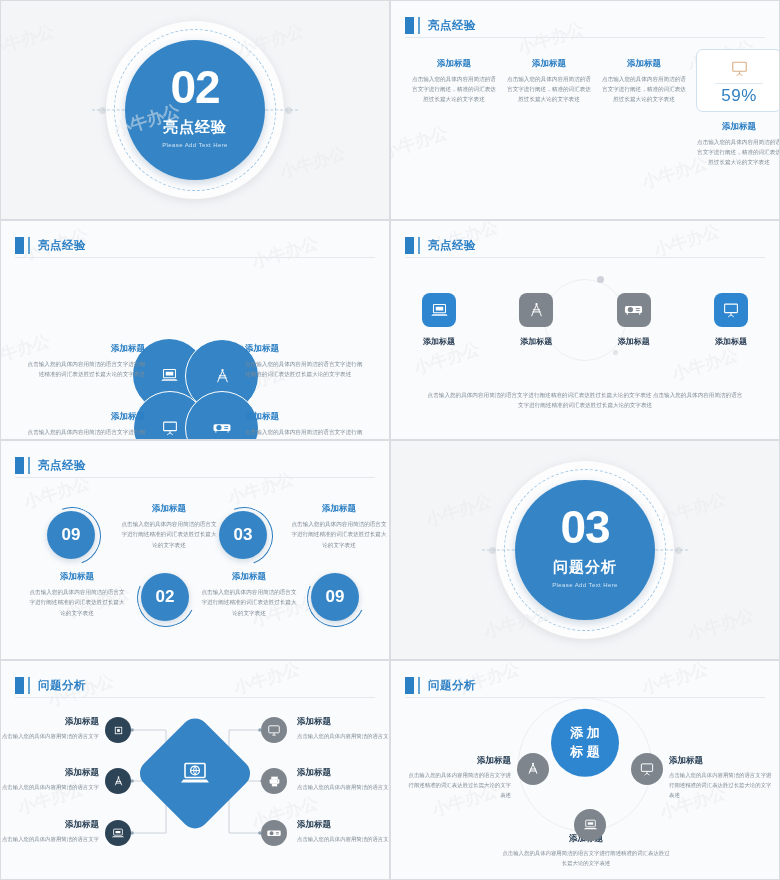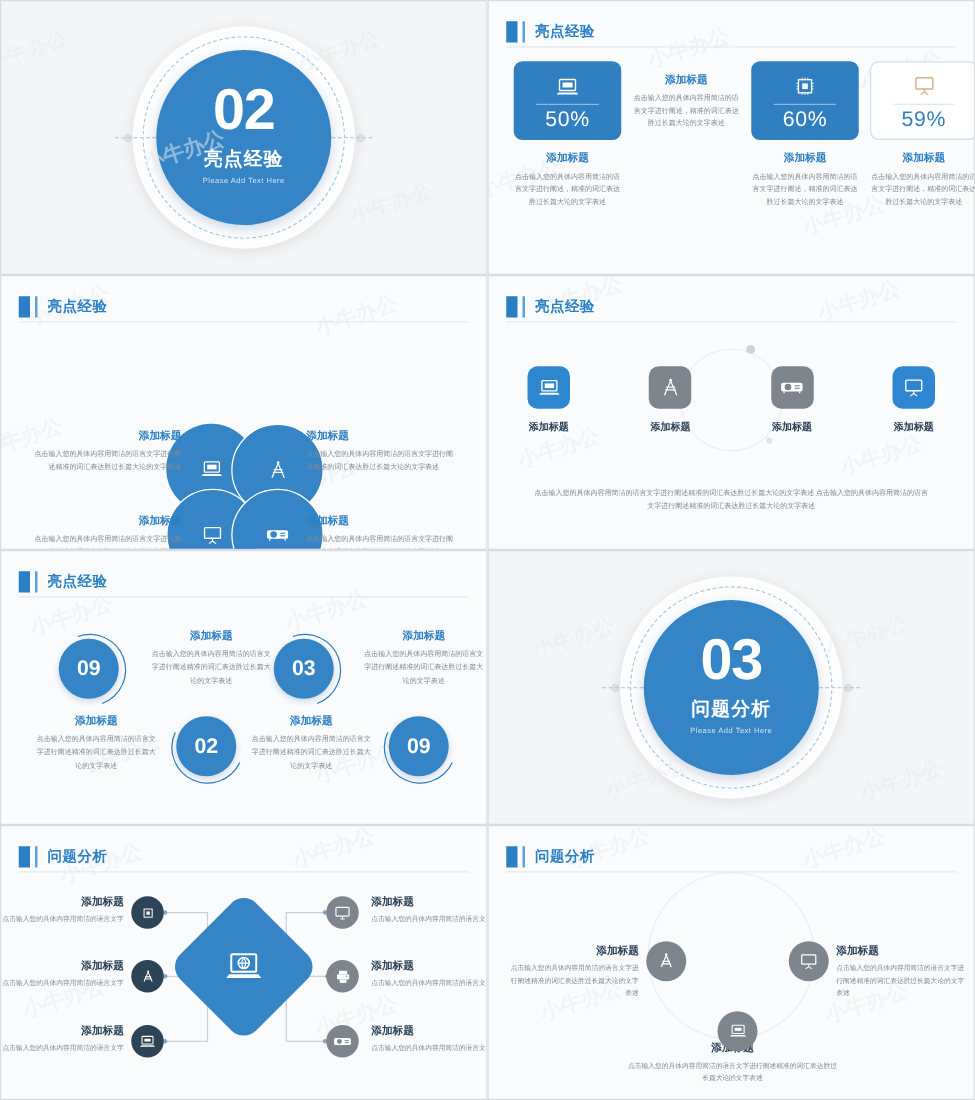--- a/index.html
+++ b/index.html
@@ -237,52 +237,30 @@
     <div class="hdr">
       <span class="sq"></span>
       <span class="bar"></span>
       <span class="ttl">亮点经验</span>
     </div>
     <div class="hdr-rule"></div>
 
     <div class="cards">
 
       <div class="card-col">
-        <div class="card fill">
-          <div class="cicon">
-            <svg width="20" height="16" viewBox="0 0 24 20">
-                <rect x="4" y="2" width="16" height="11" rx="1" fill="none" stroke="#fff" stroke-width="1.4"></rect>
-                <rect x="7" y="5" width="10" height="5" fill="#fff"></rect>
-                <path d="M1 17h22l-2-2H3z" fill="#fff"></path>
-              </svg>
-          </div>
-          <div class="sep"></div>
-          <div class="pct">50%</div>
-        </div>
         <div class="card-t">添加标题</div>
         <div class="card-b">点击输入您的具体内容用简洁的语言文字进行阐述，精准的词汇表达胜过长篇大论的文字表述</div>
       </div>
 
       <div class="card-col">
         <div class="card-t">添加标题</div>
         <div class="card-b">点击输入您的具体内容用简洁的语言文字进行阐述，精准的词汇表达胜过长篇大论的文字表述</div>
       </div>
 
       <div class="card-col">
-        <div class="card fill">
-          <div class="cicon">
-            <svg width="18" height="18" viewBox="0 0 24 24">
-                <rect x="5" y="5" width="14" height="14" fill="none" stroke="#fff" stroke-width="1.4"></rect>
-                <rect x="9" y="9" width="6" height="6" fill="#fff"></rect>
-                <path d="M9 3v2M12 3v2M15 3v2M9 19v2M12 19v2M15 19v2M3 9h2M3 12h2M3 15h2M19 9h2M19 12h2M19 15h2" stroke="#fff" stroke-width="1.1"></path>
-              </svg>
-          </div>
-          <div class="sep"></div>
-          <div class="pct">60%</div>
-        </div>
         <div class="card-t">添加标题</div>
         <div class="card-b">点击输入您的具体内容用简洁的语言文字进行阐述，精准的词汇表达胜过长篇大论的文字表述</div>
       </div>
 
       <div class="card-col">
         <div class="card out">
           <div class="cicon">
             <svg width="19" height="18" viewBox="0 0 24 24">
                 <rect x="3" y="3" width="18" height="12" rx="1" fill="none" stroke="#d8ae84" stroke-width="1.5"></rect>
                 <path d="M12 15v4M8 21l4-3 4 3" stroke="#d8ae84" stroke-width="1.3" fill="none"></path>
@@ -631,20 +609,24 @@
     </div>
     <div class="hdr">
       <span class="sq"></span>
       <span class="bar"></span>
       <span class="ttl">问题分析</span>
     </div>
     <div class="hdr-rule"></div>
 
     <div class="bigring"></div>
 
+    <div class="bub">
+      <span>添 加</span>
+      <span>标 题</span>
+    </div>
 
     <div class="nd" style="left:126px;top:92px">
       <svg width="16" height="16" viewBox="0 0 24 24">
           <path d="M12 5l6 14M12 5L6 19M7.5 12h9M6.5 15h11" fill="none" stroke="#fff" stroke-width="1.5"></path>
           <circle cx="12" cy="4" r="1.5" fill="#fff"></circle>
         </svg>
     </div>
     <div class="nd" style="left:240px;top:92px">
       <svg width="16" height="15" viewBox="0 0 24 24">
           <rect x="3" y="3" width="18" height="12" rx="1" fill="none" stroke="#fff" stroke-width="1.6"></rect>

